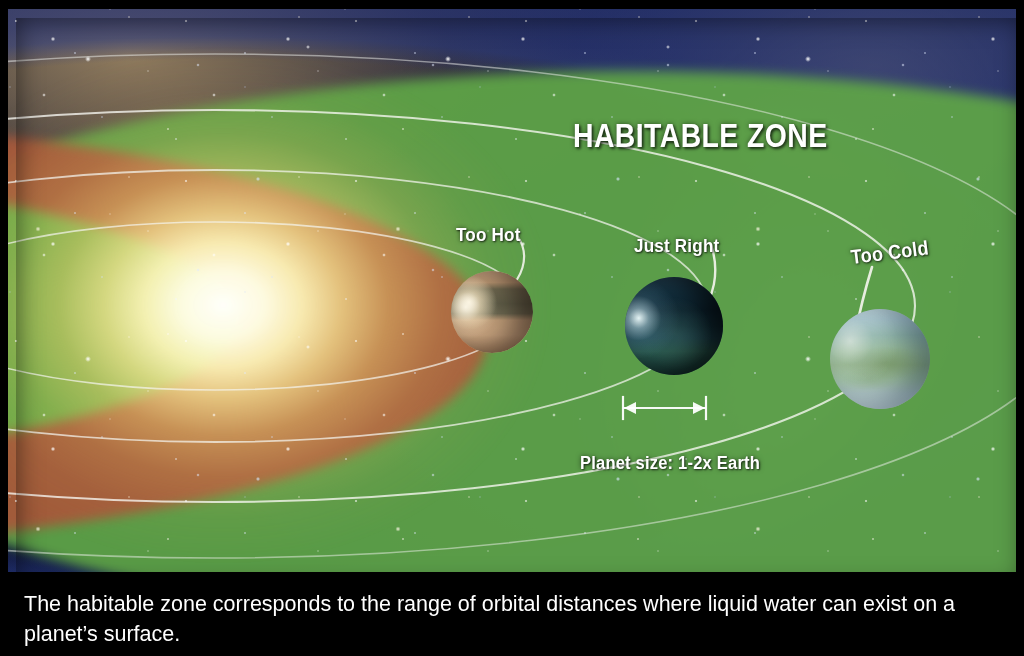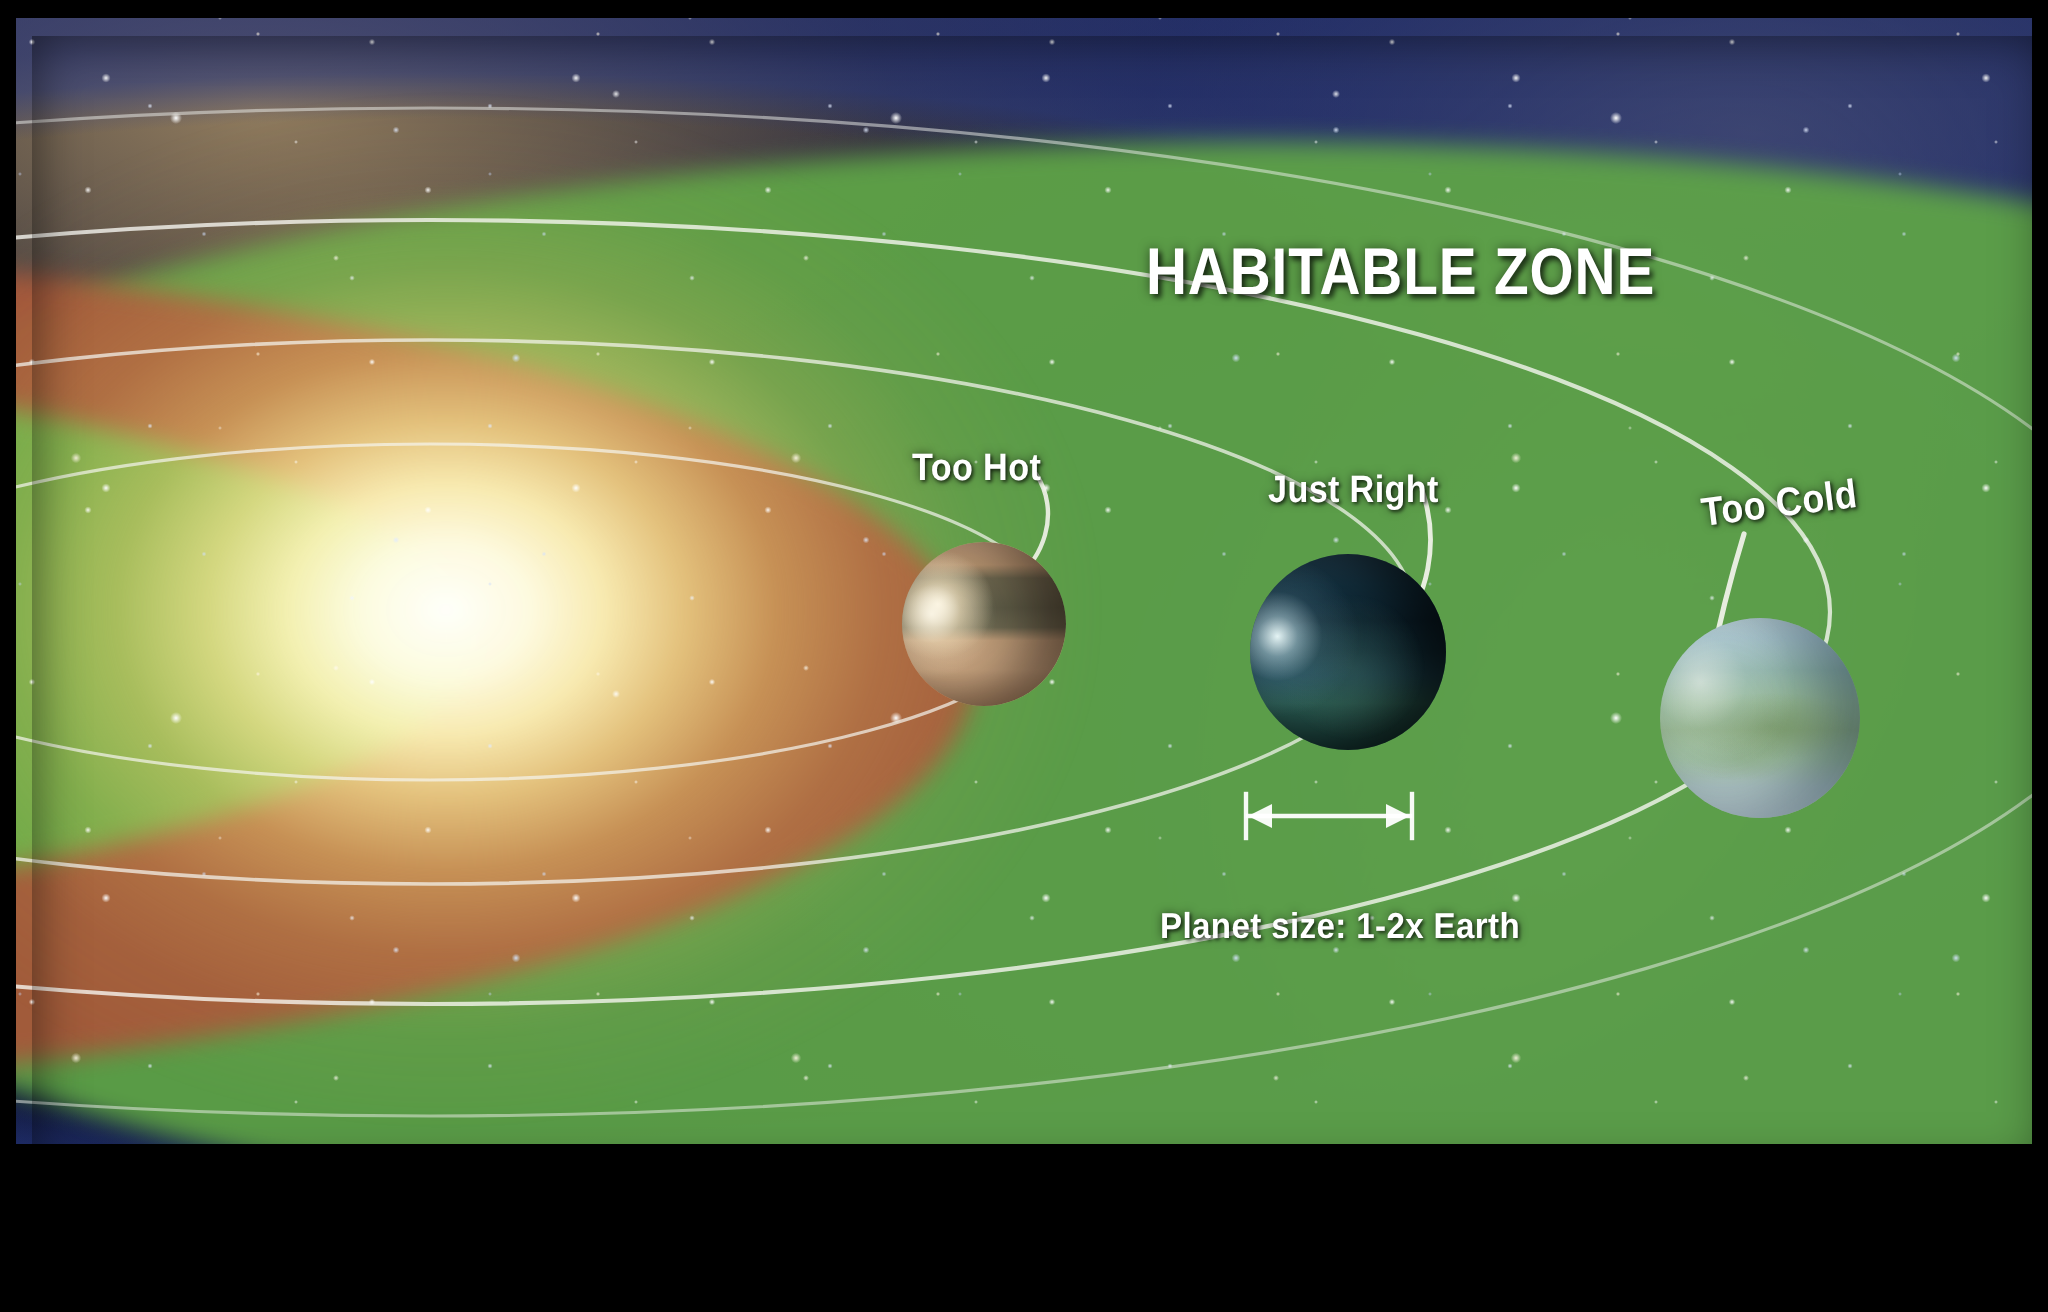--- a/index.html
+++ b/index.html
@@ -323,14 +323,15 @@
     <div class="label" id="label-too-hot">Too Hot</div>
     <div class="label" id="label-just-right">Just Right</div>
     <div class="label" id="label-too-cold">Too Cold</div>
     <div class="label" id="label-planet-size">Planet size: 1-2x Earth</div>
 
     <div id="frame-inner-shade"></div>
   </div>
 
   <div id="frame-edge"></div>
 
+  <div id="caption">The habitable zone corresponds to the range of orbital distances where liquid water can exist on a planet’s surface.</div>
 
 </div>
 
 </body></html>

